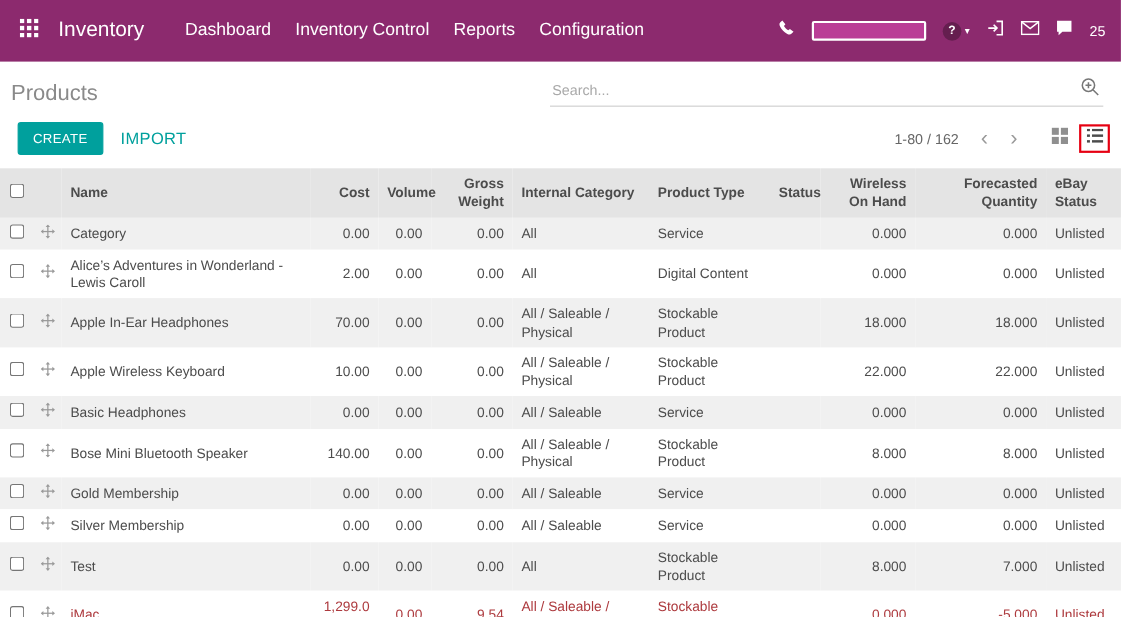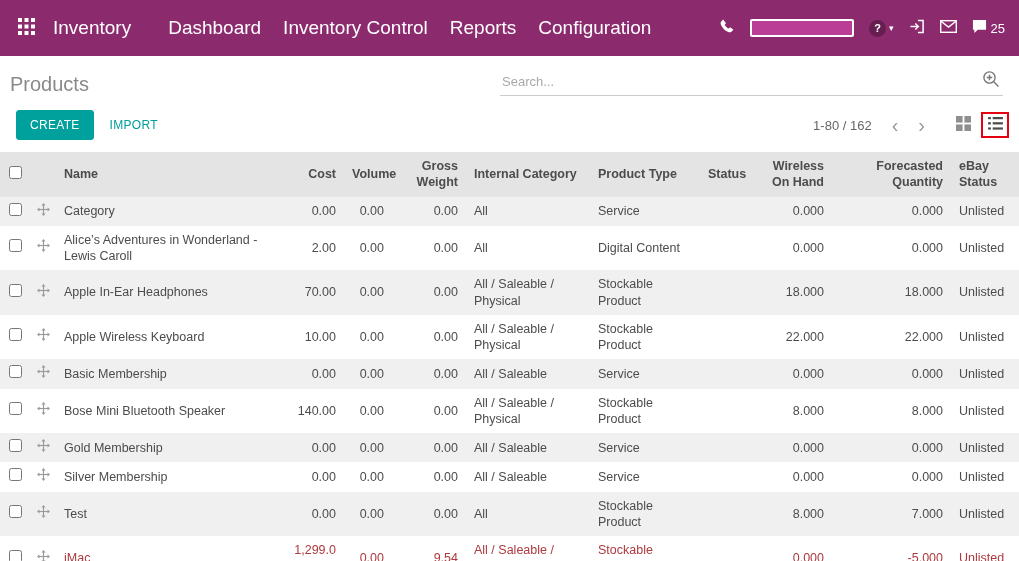--- a/index.html
+++ b/index.html
@@ -14,39 +14,39 @@
   .navbar {
     height: 56px;
     background: var(--navbar, #8c2a6e);
     display: flex;
     align-items: center;
     color: #fff;
     padding: 0 14px 0 10px;
   }
   .apps-btn { padding: 6px 8px; cursor: pointer; display: flex; align-items: center; }
   .brand { font-size: 19px; font-weight: 500; margin: 0 26px 0 10px; cursor: default; }
-  .nav-menu { display: flex; align-items: center; font-size: 19px; }
+  .nav-menu { display: flex; align-items: center; font-size: 16px; }
   .nav-item { padding: 9px 11px; cursor: pointer; white-space: nowrap; }
   .nav-right { margin-left: auto; display: flex; align-items: center; gap: 15px; }
   .redacted-block {
     width: 104px; height: 18px;
     background: var(--redacted, #ba3d96);
     border: 2px solid #fff;
     border-radius: 2px;
     cursor: pointer;
   }
   .help-wrap { display: flex; align-items: center; gap: 3px; cursor: pointer; }
   .help-circle {
     width: 17px; height: 17px; border-radius: 50%;
     background: rgba(0,0,0,.28);
     color: #fff; font-size: 11px; font-weight: bold;
     display: flex; align-items: center; justify-content: center;
   }
   .caret { font-size: 9px; color: #fff; }
-  .nav-icon-btn { display: flex; align-items: center; cursor: pointer; gap: 4px; }
+  .nav-icon-btn { display: flex; align-items: center; cursor: pointer; gap: 16px; }
   .msg-count { font-size: 13px; color: #fff; }
 
   
   .control-row-1 {
     display: flex;
     align-items: flex-end;
     padding: 12px 16px 2px 10px;
   }
   .page-title { font-size: 20px; color: #8a8a8a; font-weight: 400; }
   .searchbox {
@@ -79,21 +79,21 @@
     font-size: 12px;
     padding: 7px 13px;
     border-radius: 3px;
     cursor: pointer;
     letter-spacing: .3px;
   }
   .btn-import {
     background: none; border: 0;
     color: var(--accent, #00a09d);
     font-family: "Liberation Sans", sans-serif;
-    font-size: 12px;
+    font-size: 15px;
     margin-left: 16px;
     cursor: pointer;
     letter-spacing: .3px;
   }
   .pager { margin-left: auto; display: flex; align-items: center; }
   .pager-range { font-size: 13px; color: #666; margin-right: 10px; cursor: pointer; }
   .pager-arrow {
     font-size: 20px; line-height: 14px; color: #999;
     padding: 2px 10px; cursor: pointer; user-select: none;
   }
@@ -420,21 +420,21 @@
                 <path d="M8 0 5.5 3h5z"></path>
                 <path d="M8 16 5.5 13h5z"></path>
                 <path d="M0 8 3 5.5v5z"></path>
                 <path d="M16 8l-3-2.5v5z"></path>
                 <rect x="7.3" y="2.2" width="1.4" height="11.6"></rect>
                 <rect x="2.2" y="7.3" width="11.6" height="1.4"></rect>
               </g>
             </svg>
       </span>
     </td>
-    <td>Basic Membership</td>
+    <td>Basic Headphones</td>
     <td class="num">0.00</td>
     <td class="num">0.00</td>
     <td class="num">0.00</td>
     <td>All / Saleable</td>
     <td>Service</td>
     <td></td>
     <td class="num">0.000</td>
     <td class="num">0.000</td>
     <td>Unlisted</td>
   </tr>

